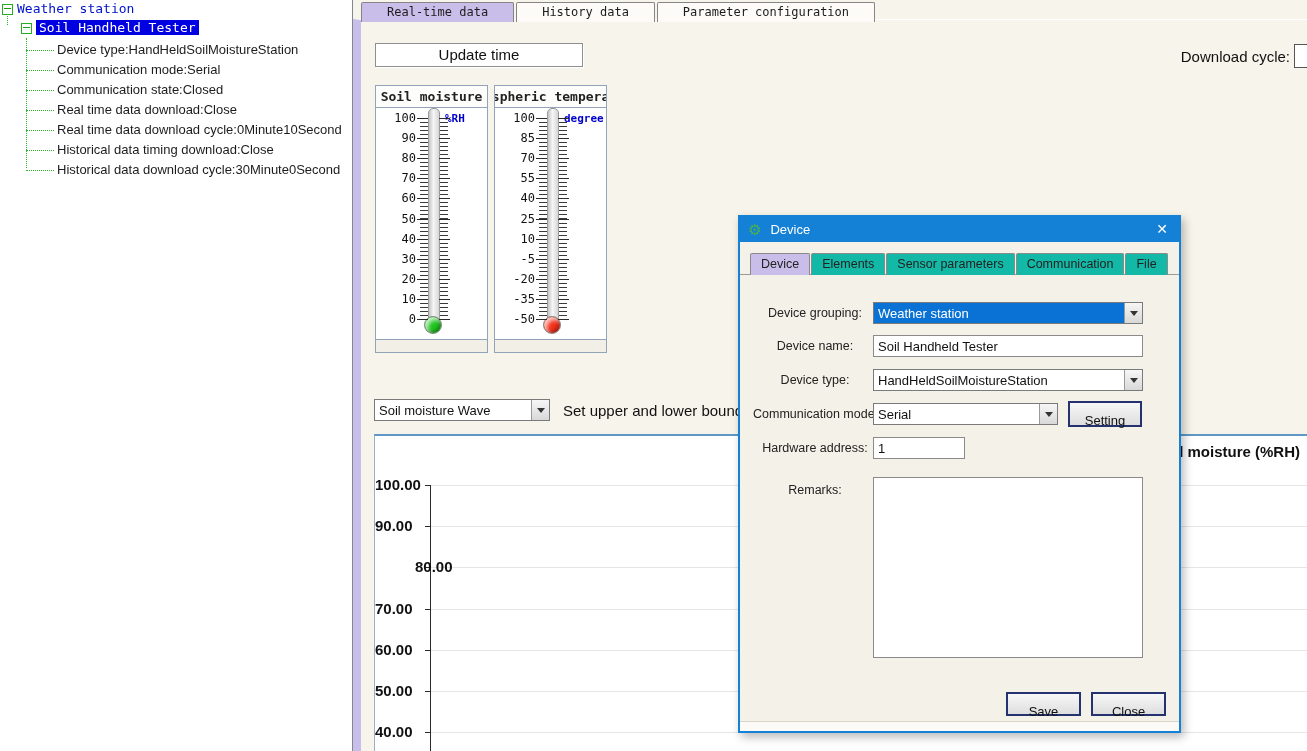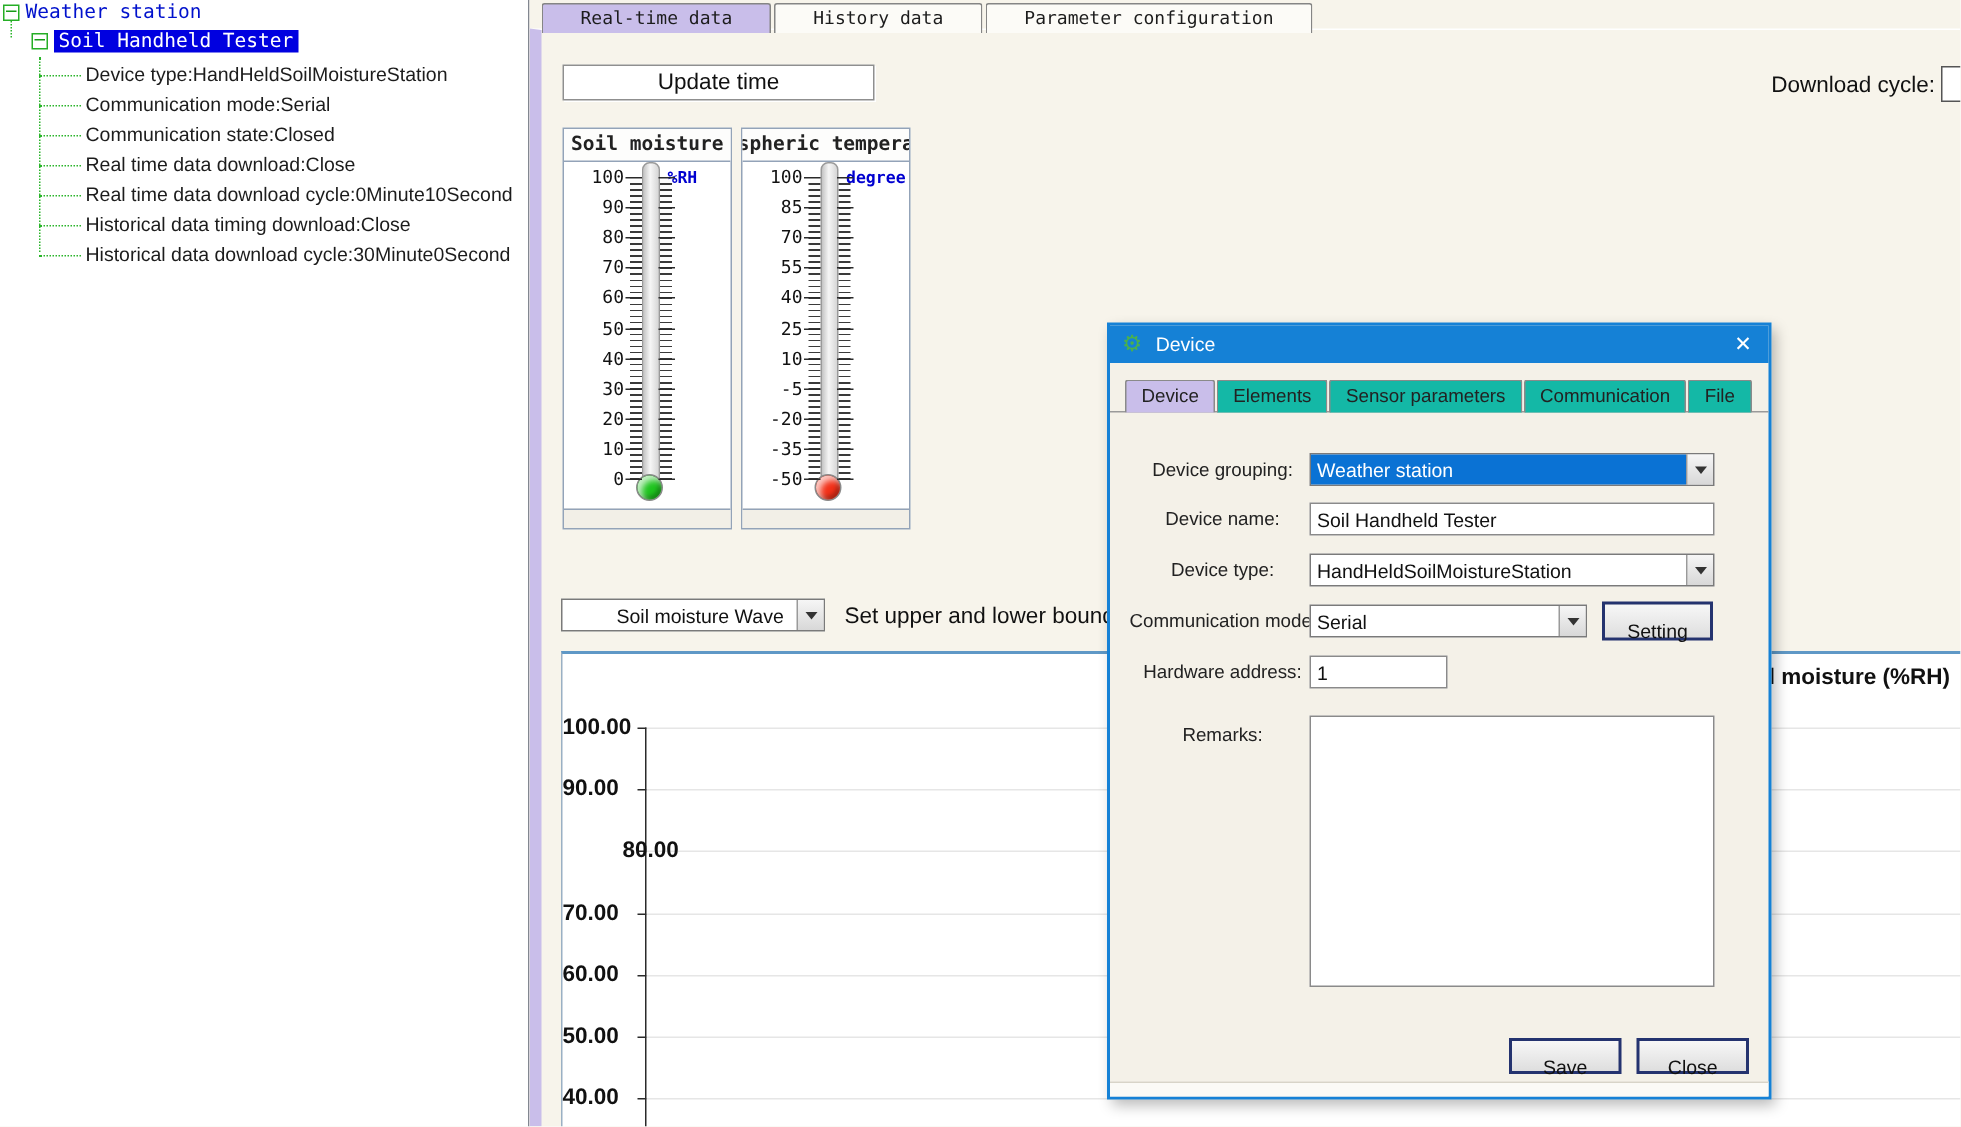--- a/index.html
+++ b/index.html
@@ -69,21 +69,21 @@
 
   
   .combo{background:#fff;border:1px solid #7a7a7a;display:flex;align-items:stretch;box-sizing:border-box;}
   .combo-val{flex:1;padding:0 4px;font-size:13px;display:flex;align-items:center;
              overflow:hidden;white-space:nowrap;color:#111;}
   .combo.sel .combo-val{background:#0a72d4;color:#fff;}
   .combo-btn{width:17px;background:linear-gradient(#f6f6f6,#d8d8d8);border-left:1px solid #9a9a9a;
              display:flex;align-items:center;justify-content:center;}
   .arr{width:0;height:0;border-left:4px solid transparent;border-right:4px solid transparent;
        border-top:5px solid #333;}
-  #wave-combo{position:absolute;left:13px;top:379px;width:176px;height:22px;padding-left:32px;}
+  #wave-combo{position:absolute;left:13px;top:379px;width:176px;height:22px;}
   #bounds-label{position:absolute;left:202px;top:382px;font-size:15px;color:#111;white-space:nowrap;}
   #bounds-input{position:absolute;left:381px;top:380px;width:50px;height:20px;border:1px solid #777;background:#fff;}
 
   
   #chart{position:absolute;left:13px;top:414px;width:933px;height:400px;background:#fff;
          border-top:2px solid #5f98c6;border-left:1px solid #9ab0c4;}
   #chart-title{position:absolute;top:7px;right:8px;font-size:15px;font-weight:bold;color:#111;white-space:nowrap;}
   #chart-yaxis{position:absolute;left:55px;top:49px;height:285px;width:1px;background:#2a2a2a;}
   .grid-line{position:absolute;left:56px;right:0;height:1px;background:#e6e6e6;}
   .y-tick{position:absolute;left:50px;width:6px;height:1px;background:#2a2a2a;}

